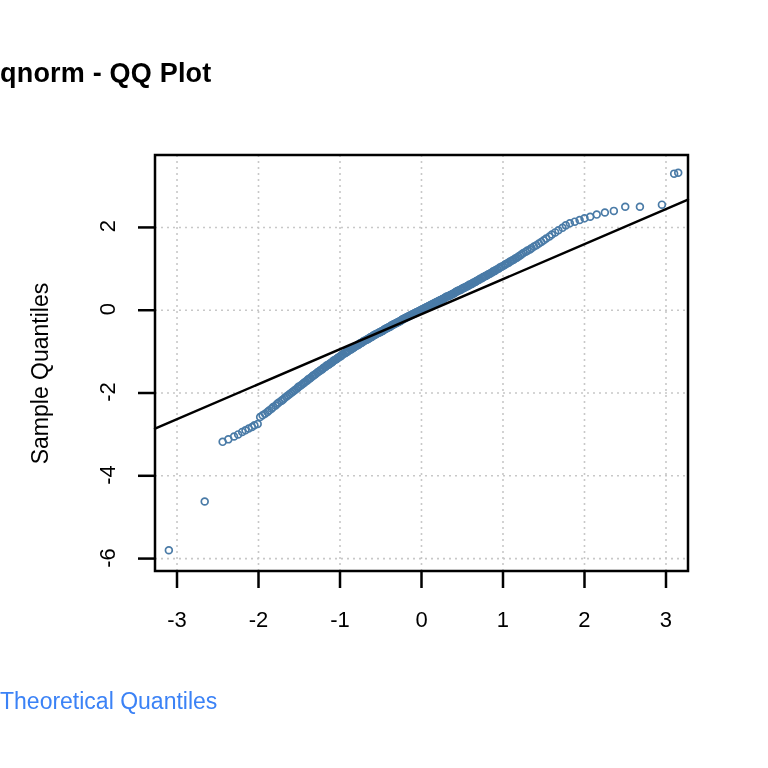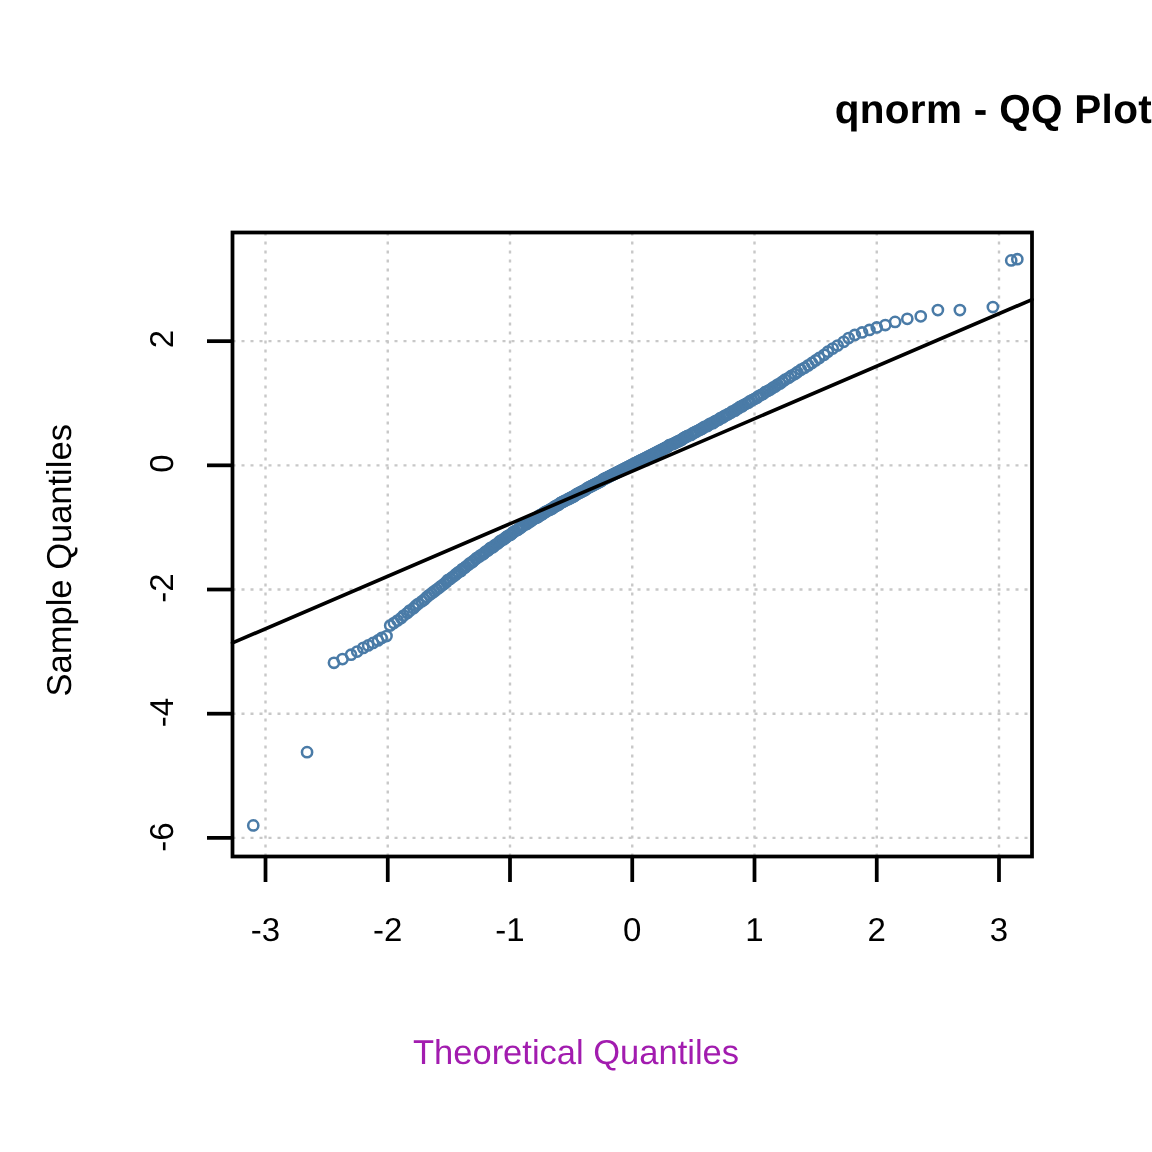--- a/index.html
+++ b/index.html
@@ -18,34 +18,34 @@
     position: absolute;
     left: 0; top: 0;
     width: 768px;
     height: 768px;
   }
   .chart-title {
     position: absolute;
     left: 0;
     top: 58px;
     width: 768px;
-    text-align: right;
+    text-align: left;
     font-size: 27px;
     font-weight: bold;
     color: #000000;
     letter-spacing: 0.2px;
   }
   .x-axis-title {
     position: absolute;
     left: 0;
     top: 688px;
     width: 768px;
-    text-align: center;
+    text-align: left;
     font-size: 23px;
-    color: #a21caf;
+    color: #3b82f6;
   }
   .y-axis-title {
     position: absolute;
     left: -110px;
     top: 360px;
     width: 300px;
     text-align: center;
     font-size: 23px;
     color: #000000;
     transform: rotate(-90deg);

